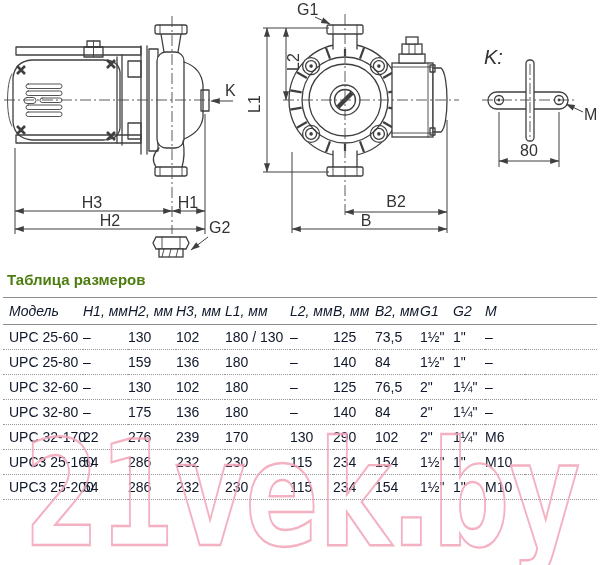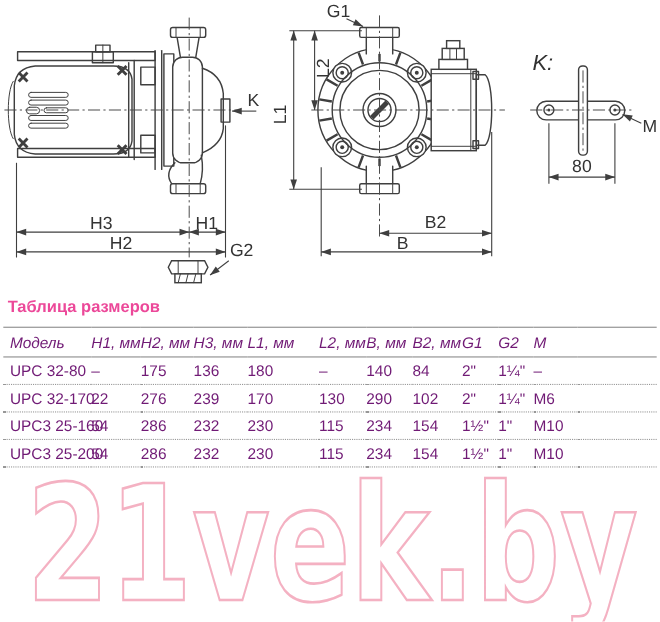--- a/index.html
+++ b/index.html
@@ -12,24 +12,24 @@
   .drawing .ln{fill:none;stroke:#3f3f3f;stroke-width:1.3;stroke-linejoin:round;stroke-linecap:round;}
   .drawing .thin{stroke-width:0.9;}
   .drawing .wf{fill:#ffffff;stroke:#3f3f3f;stroke-width:1.3;}
   .drawing .rib{fill:none;stroke:#3f3f3f;stroke-width:2.2;}
   .drawing .cl{fill:none;stroke:#4a4a4a;stroke-width:0.9;stroke-dasharray:11 3 2 3;}
   .drawing .dim{fill:none;stroke:#3f3f3f;stroke-width:1;}
   .drawing text{font-family:"Liberation Sans",sans-serif;font-size:16px;fill:#333;}
   .drawing text.it{font-style:italic;font-size:20px;}
   .drawing .bolt{fill:#3f3f3f;}
   
-  .tbl-title{margin:7px 0 0 7px;font-size:15px;font-weight:bold;color:#ec4899;}
+  .tbl-title{margin:7px 0 0 7px;font-size:15px;font-weight:bold;color:#4d7c0f;}
   table.dims{
     margin:9px 0 0 3px;width:594px;border-collapse:collapse;table-layout:fixed;
-    font-size:14px;color:#701a75;
+    font-size:14px;color:#0f172a;
   }
   table.dims th{
     font-style:italic;font-weight:normal;text-align:left;
     border-top:1.2px solid #8c8c8c;border-bottom:1.2px solid #8c8c8c;
     padding:5px 0;white-space:nowrap;overflow:visible;
   }
   table.dims td{
     padding:4px 0;border-bottom:1.2px dotted #979797;
     white-space:nowrap;overflow:visible;
   }
@@ -244,20 +244,62 @@
         <th>B, мм</th>
         <th>B2, мм</th>
         <th>G1</th>
         <th>G2</th>
         <th>M</th>
         <th></th>
       </tr>
     </thead>
   <tbody id="body-rows">
       <tr>
+        <td>UPC 25-60</td>
+        <td>–</td>
+        <td>130</td>
+        <td>102</td>
+        <td>180 / 130</td>
+        <td>–</td>
+        <td>125</td>
+        <td>73,5</td>
+        <td>1½"</td>
+        <td>1"</td>
+        <td>–</td>
+        <td></td>
+      </tr>
+      <tr>
+        <td>UPC 25-80</td>
+        <td>–</td>
+        <td>159</td>
+        <td>136</td>
+        <td>180</td>
+        <td>–</td>
+        <td>140</td>
+        <td>84</td>
+        <td>1½"</td>
+        <td>1"</td>
+        <td>–</td>
+        <td></td>
+      </tr>
+      <tr>
+        <td>UPC 32-60</td>
+        <td>–</td>
+        <td>130</td>
+        <td>102</td>
+        <td>180</td>
+        <td>–</td>
+        <td>125</td>
+        <td>76,5</td>
+        <td>2"</td>
+        <td>1¼"</td>
+        <td>–</td>
+        <td></td>
+      </tr>
+      <tr>
         <td>UPC 32-80</td>
         <td>–</td>
         <td>175</td>
         <td>136</td>
         <td>180</td>
         <td>–</td>
         <td>140</td>
         <td>84</td>
         <td>2"</td>
         <td>1¼"</td>

